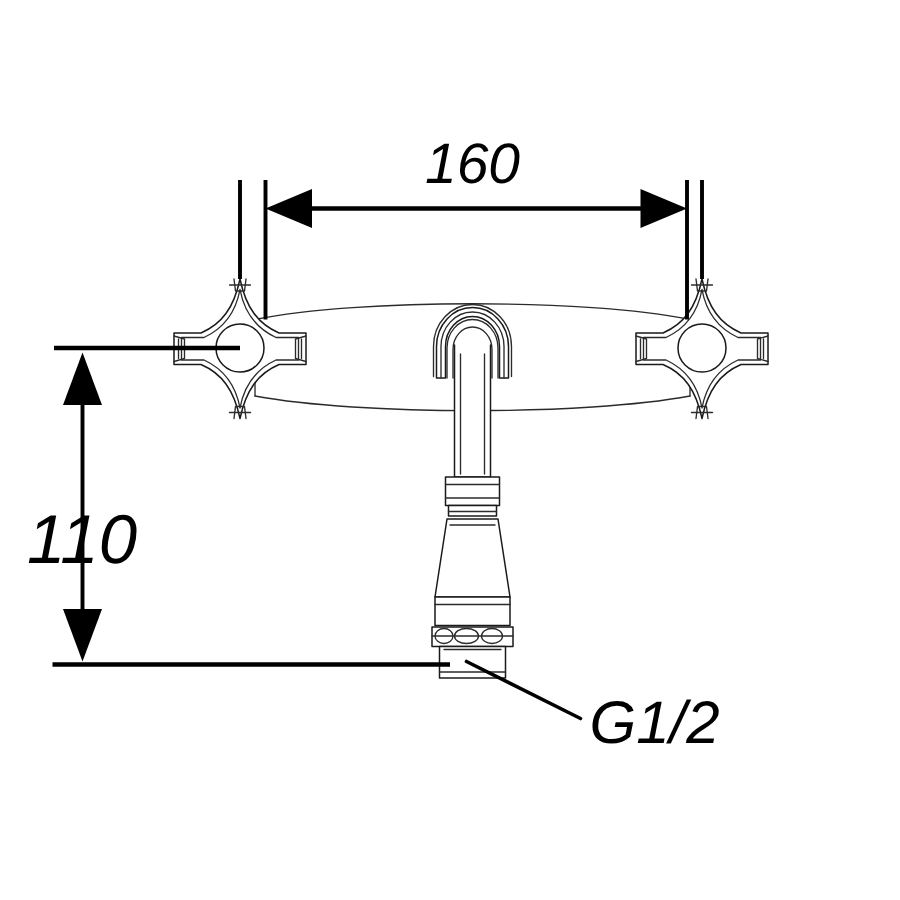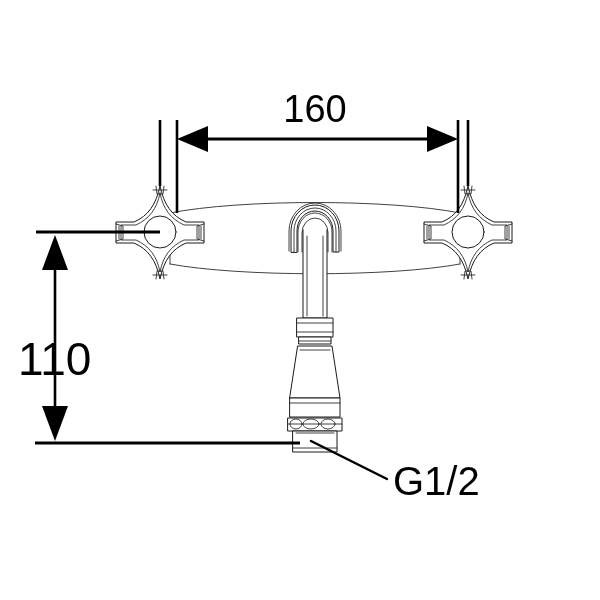--- a/index.html
+++ b/index.html
@@ -11,20 +11,21 @@
     width: 600px;
     height: 600px;
     font-family: "Liberation Sans", sans-serif;
     overflow: hidden;
   }
   #drawing-root {
     position: relative;
     width: 600px;
     height: 600px;
     background: #ffffff;
+    font-style: italic;
   }
   svg.canvas {
     display: block;
     width: 600px;
     height: 600px;
   }
   .dim-text {
     font-family: "Liberation Sans", sans-serif;
     fill: #000000;
     font-weight: 400;

